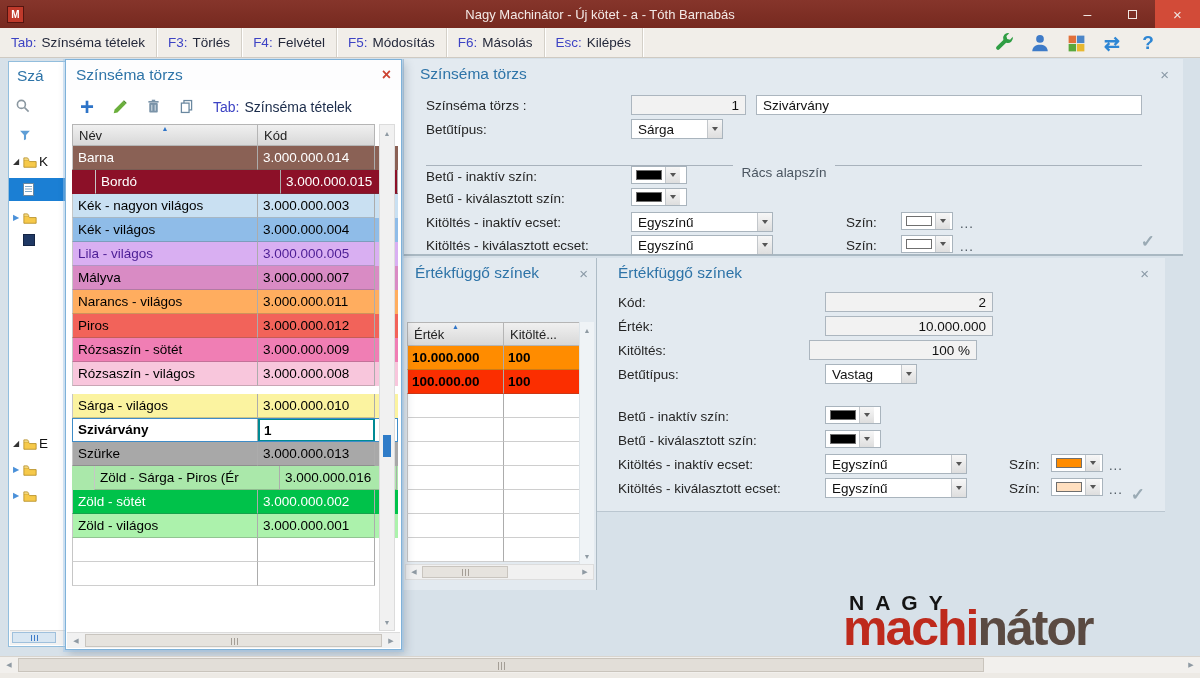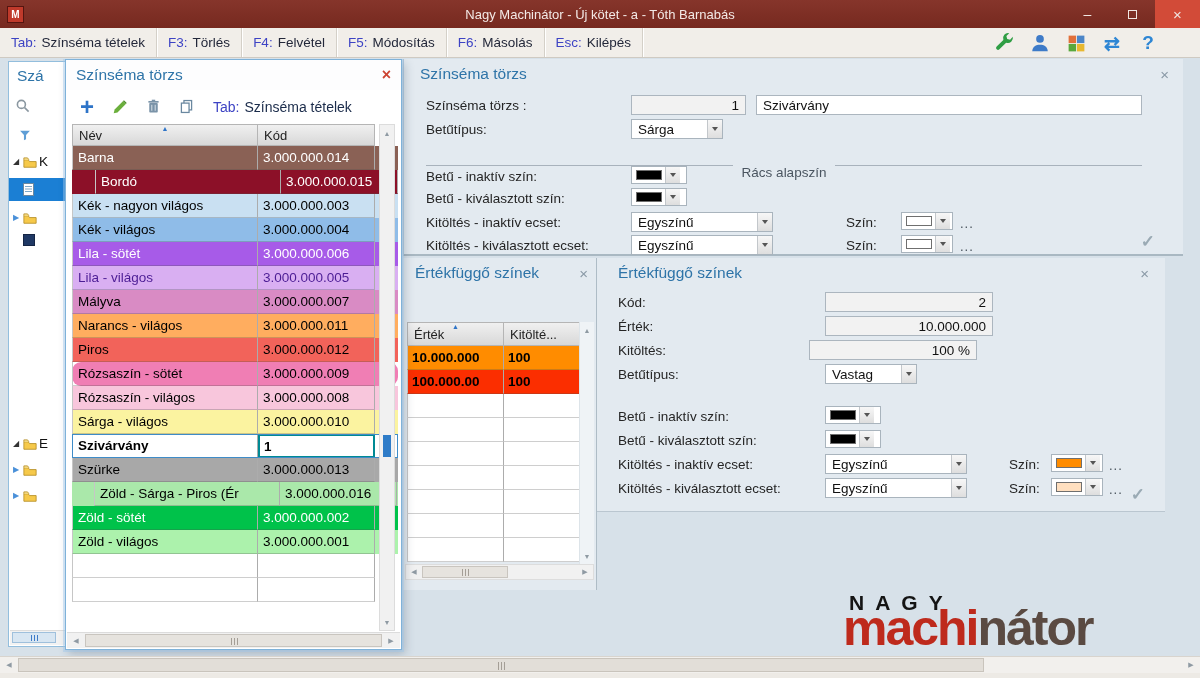--- a/index.html
+++ b/index.html
@@ -514,49 +514,45 @@
             <div class="c-code">3.000.000.015</div>
           </div>
           <div class="srow" style="background: rgb(201, 224, 242); color: rgb(0, 0, 0);">
             <div class="c-name">Kék - nagyon világos</div>
             <div class="c-code">3.000.000.003</div>
           </div>
           <div class="srow" style="background: rgb(143, 188, 232); color: rgb(0, 0, 0);">
             <div class="c-name">Kék - világos</div>
             <div class="c-code">3.000.000.004</div>
           </div>
-          <div class="srow" style="background: rgb(167, 91, 232); color: rgb(255, 255, 255);">
-            <div class="c-name">Lila - sötét</div>
-            <div class="c-code">3.000.000.006</div>
-          </div>
           <div class="srow" style="background: rgb(217, 175, 242); color: #4c1d95;">
             <div class="c-name">Lila - világos</div>
             <div class="c-code">3.000.000.005</div>
           </div>
           <div class="srow" style="background: rgb(217, 139, 196); color: rgb(0, 0, 0);">
             <div class="c-name">Mályva</div>
             <div class="c-code">3.000.000.007</div>
           </div>
           <div class="srow" style="background: rgb(255, 173, 95); color: rgb(0, 0, 0);">
             <div class="c-name">Narancs - világos</div>
             <div class="c-code">3.000.000.011</div>
           </div>
           <div class="srow" style="background: rgb(242, 99, 90); color: rgb(0, 0, 0);">
             <div class="c-name">Piros</div>
             <div class="c-code">3.000.000.012</div>
           </div>
-          <div class="srow" style="background: rgb(240, 126, 180); color: rgb(0, 0, 0); border-radius: 9px;">
+          <div class="srow" style="background: rgb(240, 126, 180); color: rgb(0, 0, 0);">
             <div class="c-name">Rózsaszín - sötét</div>
             <div class="c-code">3.000.000.009</div>
           </div>
           <div class="srow" style="background: rgb(248, 198, 220); color: rgb(0, 0, 0);">
             <div class="c-name">Rózsaszín - világos</div>
             <div class="c-code">3.000.000.008</div>
           </div>
-          <div class="srow" style="background: rgb(251, 243, 160); color: rgb(0, 0, 0);">
+          <div class="srow" style="background: rgb(251, 243, 160); color: rgb(0, 0, 0); margin-top: 8px;">
             <div class="c-name">Sárga - világos</div>
             <div class="c-code">3.000.000.010</div>
           </div>
           <div class="srow sel" style="background: rgb(255, 255, 255); color: rgb(0, 0, 0);">
             <div class="c-name">Szivárvány</div>
             <div class="c-code edit">1</div>
           </div>
           <div class="srow" style="background: rgb(168, 168, 168); color: rgb(0, 0, 0);">
             <div class="c-name">Szürke</div>
             <div class="c-code">3.000.000.013</div>

